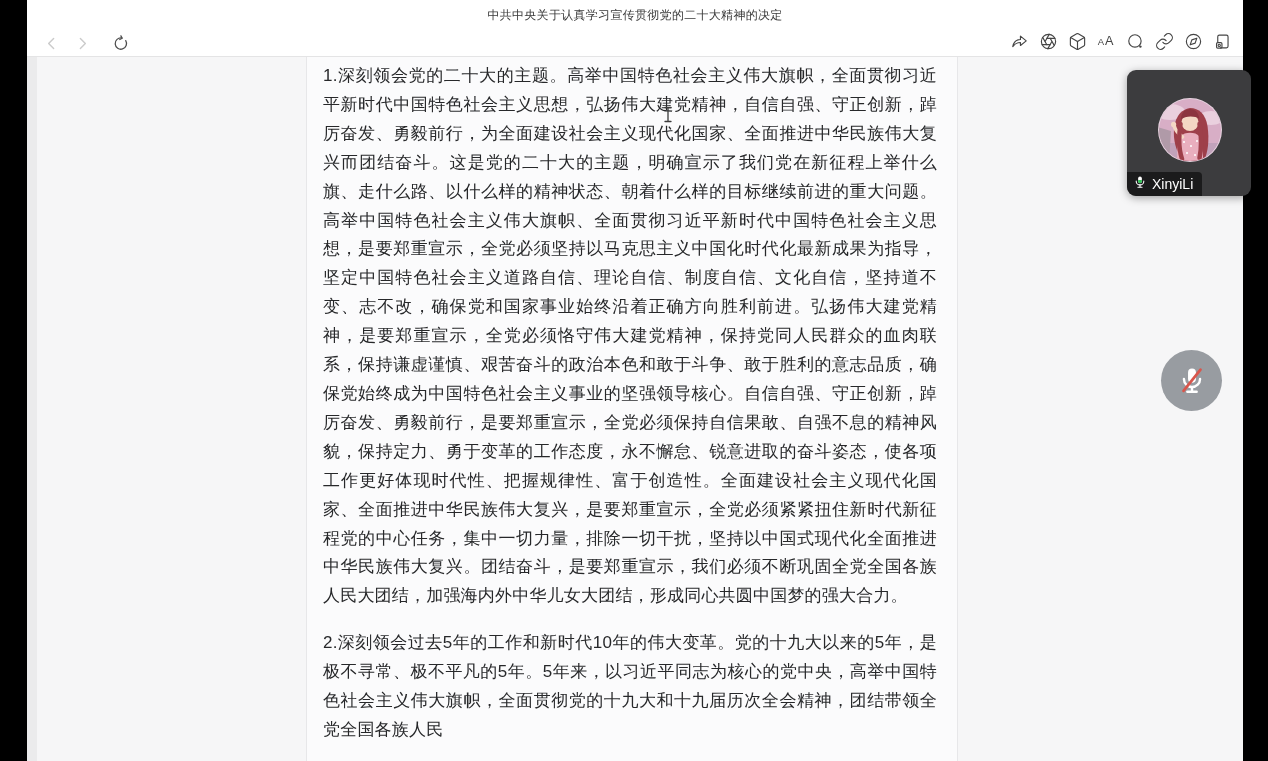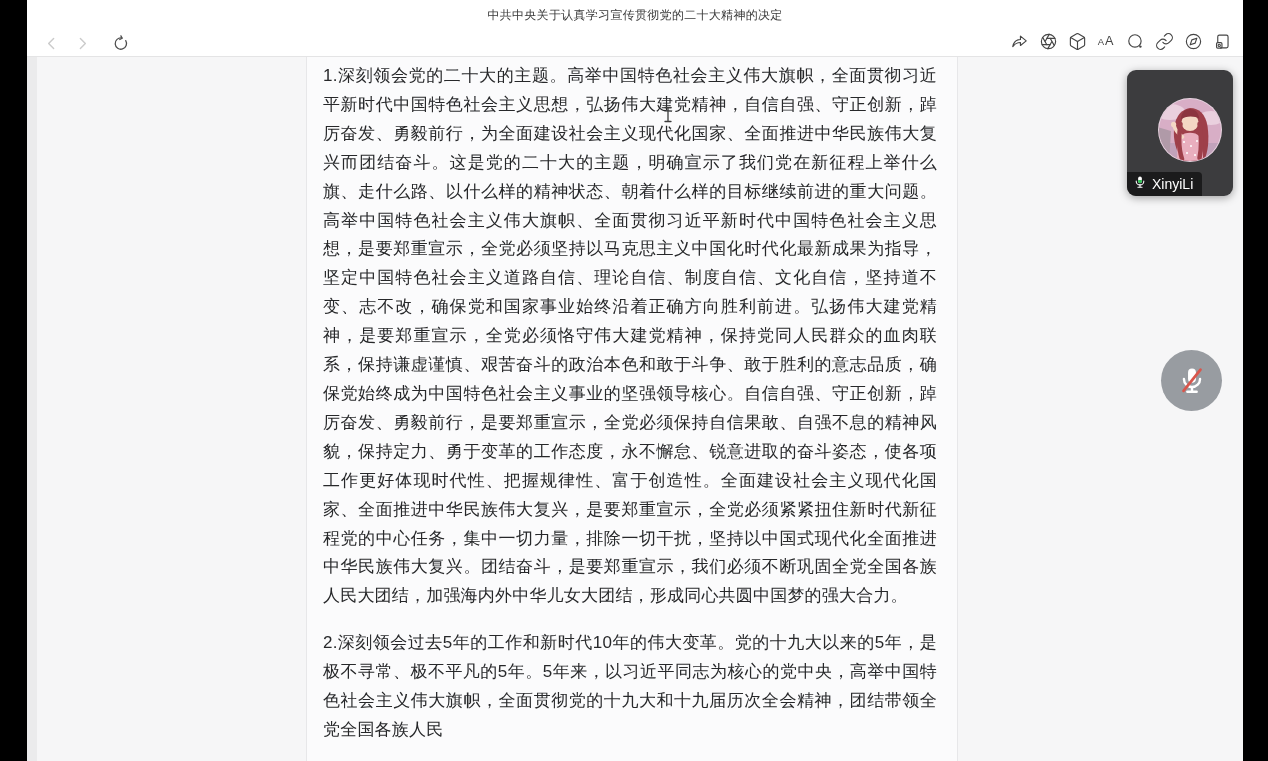--- a/index.html
+++ b/index.html
@@ -30,21 +30,21 @@
     padding:5px 20px 0 16px;
   }
   .page p{
     margin:0 0 18px 0;font-size:17px;line-height:28.9px;color:#27282a;
     text-align:justify;text-justify:inter-ideograph;letter-spacing:.2px;
     overflow-wrap:break-word;word-break:break-all;
   }
   .ibeam{position:absolute;left:663px;top:106px;z-index:3;}
   
   .webcam{
-    position:absolute;left:1127px;top:70px;width:106px;height:126px;border-radius:9px;
+    position:absolute;left:1127px;top:70px;width:124px;height:126px;border-radius:9px;
     background:#3c3c3e;z-index:8;box-shadow:0 2px 8px rgba(0,0,0,.35);cursor:pointer;
   }
   .webcam .avatar{position:absolute;left:30px;top:27px;width:66px;height:66px;}
   .name-tag{
     position:absolute;left:0;bottom:0;height:24px;display:flex;align-items:center;gap:5px;
     background:rgba(15,15,15,.72);padding:0 9px 0 6px;border-radius:0 4px 0 9px;
   }
   .name-tag .pname{color:#fff;font-size:14px;line-height:24px;}
   .mute-btn{
     position:absolute;left:1161px;top:350px;width:61px;height:61px;border-radius:50%;

